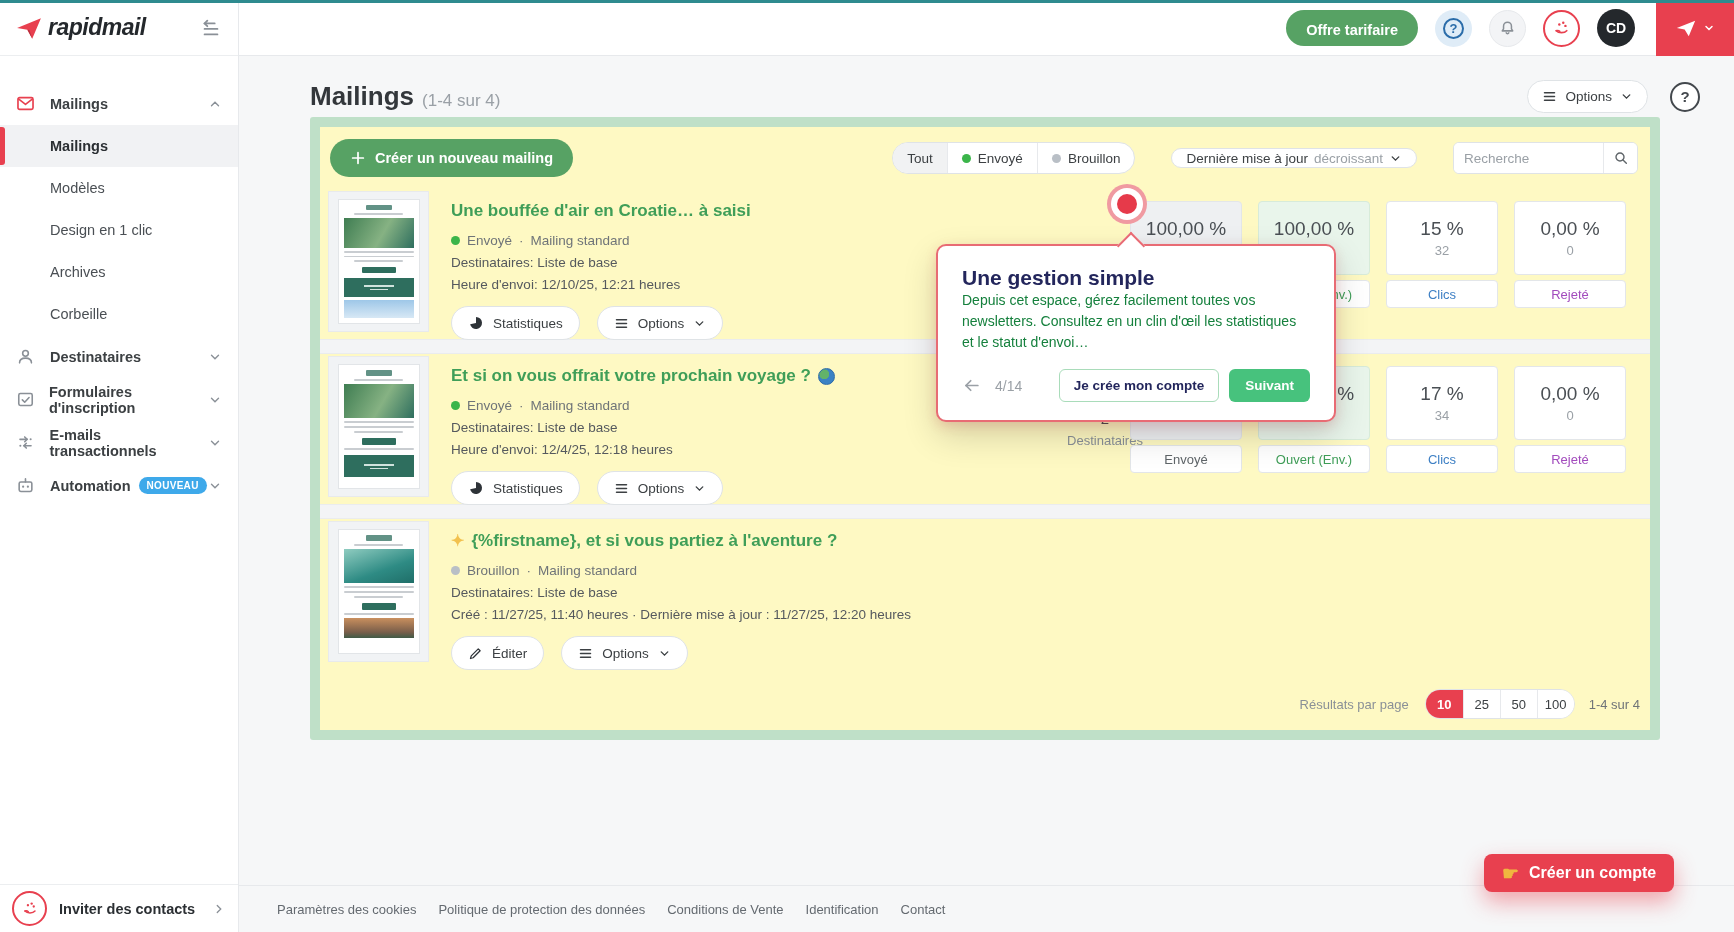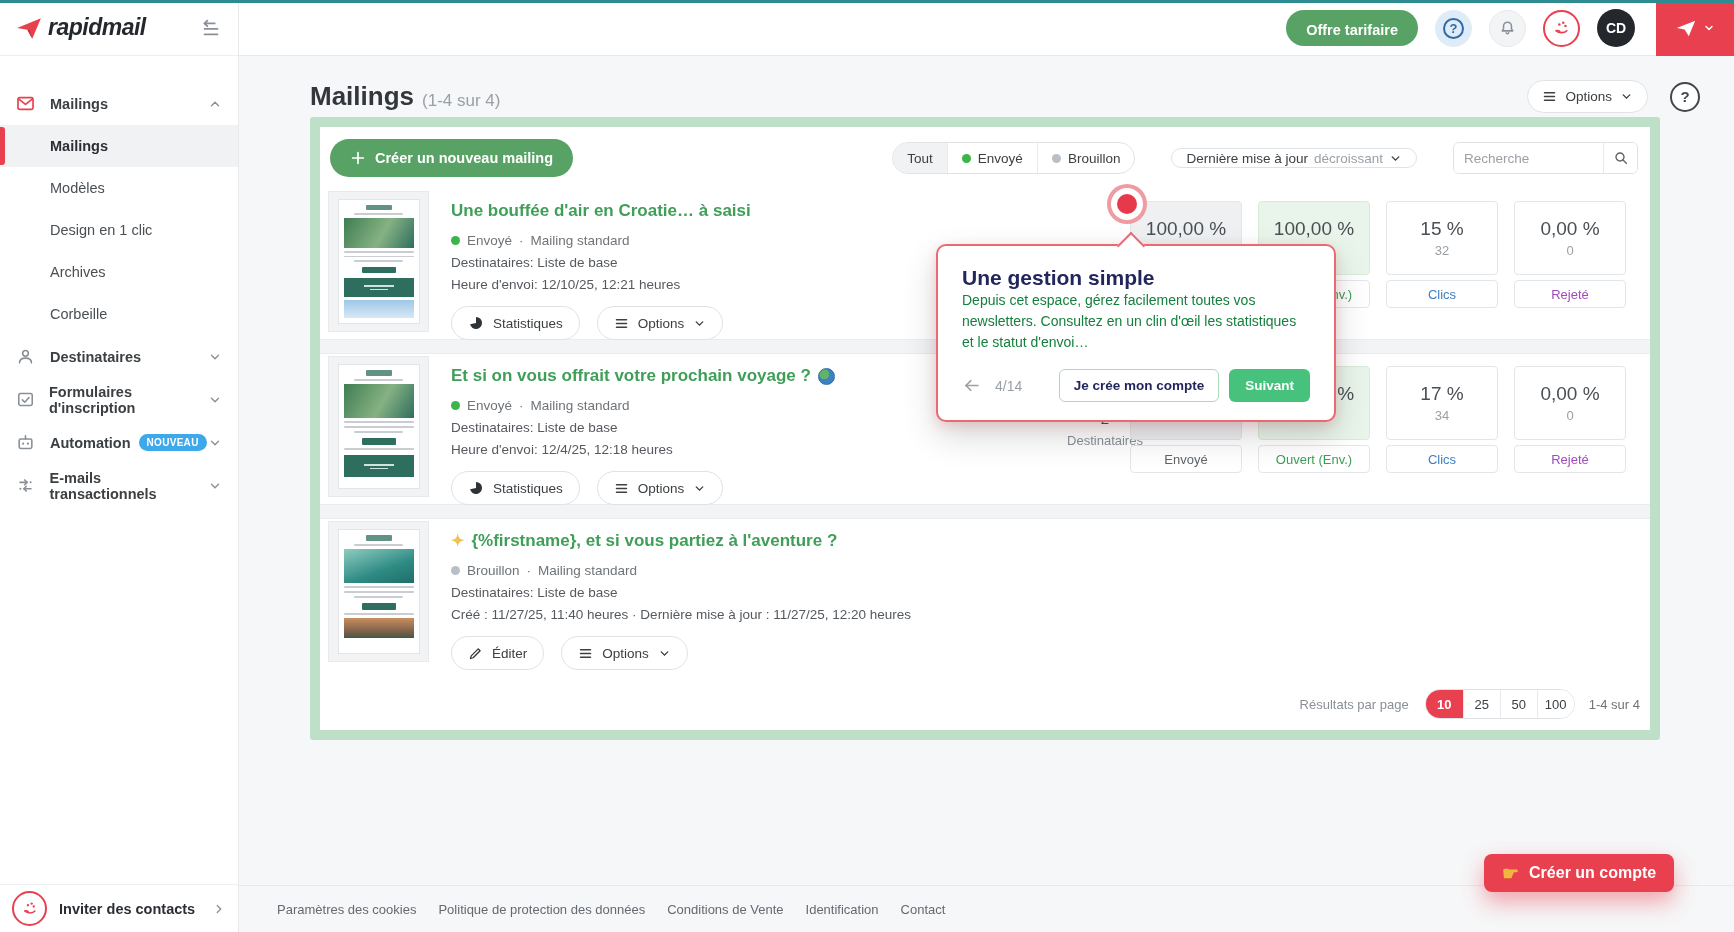--- a/index.html
+++ b/index.html
@@ -39,21 +39,21 @@
   
   .main { position:absolute; left:239px; top:56px; right:0; bottom:47px; }
   .page-head { position:absolute; left:71px; top:24px; right:34px; display:flex; align-items:center; }
   .page-title { font-size:26px; font-weight:600; color:#33373b; }
   .page-count { font-size:17px; color:#9aa0a6; margin-left:8px; margin-top:8px; }
   .head-right { margin-left:auto; display:flex; align-items:center; gap:22px; }
   .options-pill { height:33px; border:1px solid #dfe3e6; background:#fff; border-radius:17px; display:flex; align-items:center; gap:8px; padding:0 14px; font-size:13.5px; color:#3c4043; cursor:pointer; }
   .q-circle { width:30px; height:30px; border-radius:50%; border:2px solid #43484d; color:#43484d; font-weight:bold; font-size:15px; display:flex; align-items:center; justify-content:center; cursor:pointer; background:#fff; }
 
   .tour-panel { position:absolute; left:71px; top:61px; width:1350px; height:623px; background:#bfe0c8; border-radius:3px; padding:10px; }
-  .card { width:100%; height:100%; background:#ffffff; display:flex; flex-direction:column; }
+  .card { width:100%; height:100%; background:#fef9c3; display:flex; flex-direction:column; }
   .card-toolbar { height:62px; display:flex; align-items:center; padding:0 12px 0 10px; }
   .create-btn { height:38px; background:#57a264; color:#fff; border:none; border-radius:19px; font-size:14.5px; font-weight:bold; display:flex; align-items:center; gap:9px; padding:0 20px; cursor:pointer; }
   .toolbar-right { margin-left:auto; display:flex; align-items:center; gap:36px; }
   .seg-filter { display:flex; height:32px; border:1px solid #dfe3e6; border-radius:16px; background:#fff; overflow:hidden; }
   .seg { display:flex; align-items:center; gap:7px; padding:0 14px; font-size:13.5px; color:#3c4043; cursor:pointer; border-left:1px solid #e7e9ec; }
   .seg:first-child { border-left:none; background:#f1f2f3; }
   .dot { width:9px; height:9px; border-radius:50%; display:inline-block; }
   .dot-green { background:#3bb54a; } .dot-gray { background:#b9bfc6; }
   .sort-pill { height:20px; border:1px solid #dfe3e6; border-radius:16px; display:flex; align-items:center; gap:6px; padding:0 14px; font-size:13.5px; color:#3c4043; cursor:pointer; background:#fff; }
   .sort-dir { color:#9aa0a6; }
@@ -211,47 +211,47 @@
       <span>Formulaires d'inscription</span>
       <span class="chev">
         <svg width="14" height="14" viewBox="0 0 24 24" fill="none" stroke="currentColor" stroke-width="2.4" stroke-linecap="round">
             <polyline points="6,9 12,15 18,9"></polyline>
           </svg>
       </span>
     </div>
     <div class="nav-main">
       <span class="nav-icon">
         <svg width="19" height="19" viewBox="0 0 24 24" fill="none" stroke="#8a9097" stroke-width="2" stroke-linecap="round">
-            <rect x="4" y="7.5" width="16" height="12" rx="2"></rect>
-            <circle cx="9" cy="13.5" r="1.4" fill="#8a9097" stroke="none"></circle>
-            <circle cx="15" cy="13.5" r="1.4" fill="#8a9097" stroke="none"></circle>
-            <line x1="12" y1="7.5" x2="12" y2="4.5"></line>
-            <circle cx="12" cy="3.5" r="1" fill="#8a9097" stroke="none"></circle>
-          </svg>
-      </span>
-      <span>Automation</span>
-      <span class="badge-new">NOUVEAU</span>
-      <span class="chev">
-        <svg width="14" height="14" viewBox="0 0 24 24" fill="none" stroke="currentColor" stroke-width="2.4" stroke-linecap="round">
-            <polyline points="6,9 12,15 18,9"></polyline>
-          </svg>
-      </span>
-    </div>
-    <div class="nav-main">
-      <span class="nav-icon">
-        <svg width="19" height="19" viewBox="0 0 24 24" fill="none" stroke="#8a9097" stroke-width="2" stroke-linecap="round">
             <path d="M5 8h9"></path>
             <polyline points="11,5 14,8 11,11"></polyline>
             <circle cx="18.5" cy="8" r="1.3" fill="#8a9097" stroke="none"></circle>
             <path d="M19 16h-9"></path>
             <polyline points="13,13 10,16 13,19"></polyline>
             <circle cx="5.5" cy="16" r="1.3" fill="#8a9097" stroke="none"></circle>
           </svg>
       </span>
       <span>E-mails transactionnels</span>
+      <span class="chev">
+        <svg width="14" height="14" viewBox="0 0 24 24" fill="none" stroke="currentColor" stroke-width="2.4" stroke-linecap="round">
+            <polyline points="6,9 12,15 18,9"></polyline>
+          </svg>
+      </span>
+    </div>
+    <div class="nav-main">
+      <span class="nav-icon">
+        <svg width="19" height="19" viewBox="0 0 24 24" fill="none" stroke="#8a9097" stroke-width="2" stroke-linecap="round">
+            <rect x="4" y="7.5" width="16" height="12" rx="2"></rect>
+            <circle cx="9" cy="13.5" r="1.4" fill="#8a9097" stroke="none"></circle>
+            <circle cx="15" cy="13.5" r="1.4" fill="#8a9097" stroke="none"></circle>
+            <line x1="12" y1="7.5" x2="12" y2="4.5"></line>
+            <circle cx="12" cy="3.5" r="1" fill="#8a9097" stroke="none"></circle>
+          </svg>
+      </span>
+      <span>Automation</span>
+      <span class="badge-new">NOUVEAU</span>
       <span class="chev">
         <svg width="14" height="14" viewBox="0 0 24 24" fill="none" stroke="currentColor" stroke-width="2.4" stroke-linecap="round">
             <polyline points="6,9 12,15 18,9"></polyline>
           </svg>
       </span>
     </div>
   </nav>
   <div class="invite-row">
     <span class="invite-icon">
       <svg width="20" height="20" viewBox="0 0 24 24" fill="none" stroke="#e8404f" stroke-width="1.8" stroke-linecap="round">

